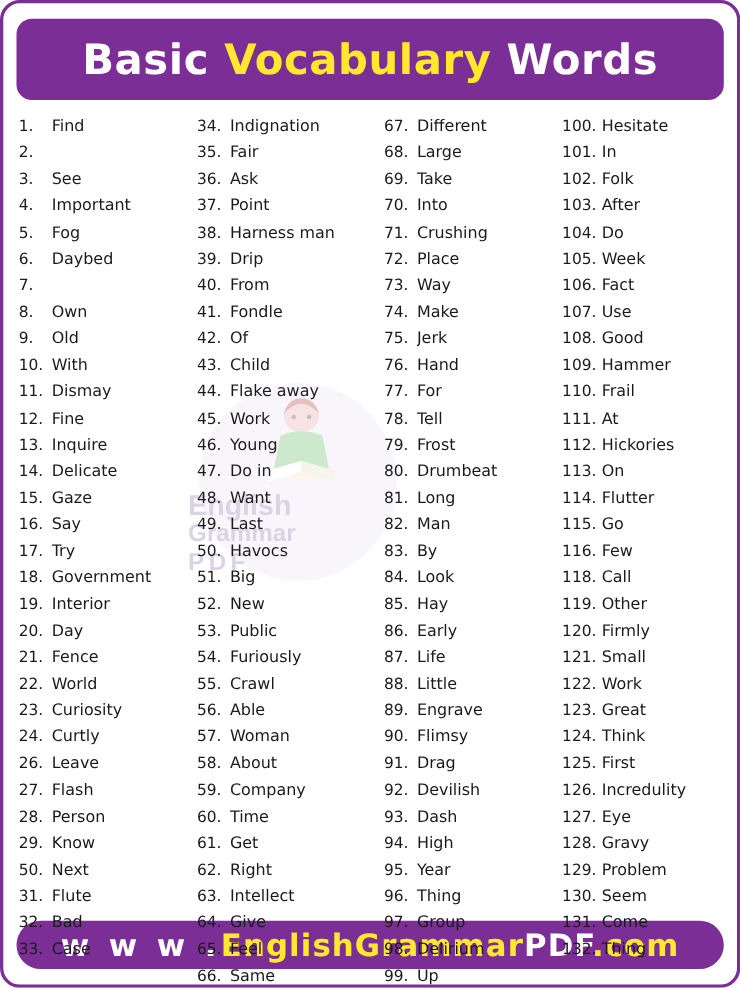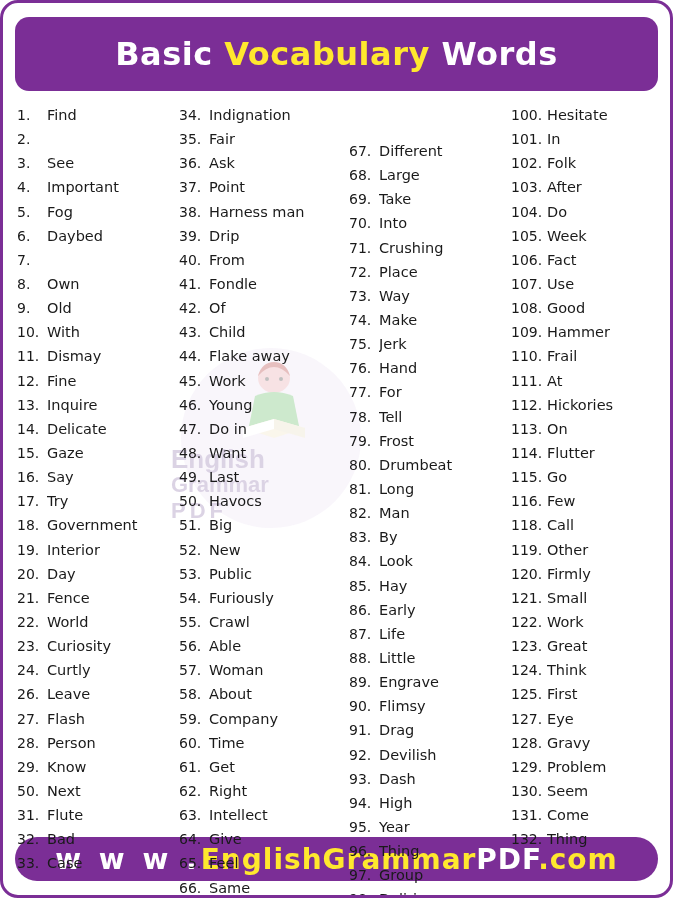--- a/index.html
+++ b/index.html
@@ -31,21 +31,21 @@
     height: 74px;
     background: #7b2e96;
     border-radius: 14px;
     display: flex;
     align-items: center;
     justify-content: center;
   }
   .header-title {
     font-family: "DejaVu Sans", sans-serif;
     font-weight: bold;
-    font-size: 32px;
+    font-size: 38px;
     letter-spacing: 0.5px;
     white-space: nowrap;
     text-align: center;
   }
   .title-word-1 { color: #ffffff; }
   .title-word-2 { color: #ffe82e; }
   .title-word-3 { color: #ffffff; }
 
   .watermark {
     position: absolute;
@@ -97,21 +97,21 @@
     bottom: 72px;
     display: flex;
     z-index: 2;
   }
   .col {
     flex: 1 1 0;
     padding-right: 2px;
   }
   .col:nth-child(1) { flex: 0 0 160px; }
   .col:nth-child(2) { flex: 0 0 168px; }
-  .col:nth-child(3) { flex: 0 0 160px; margin-top: 36px; }
+  .col:nth-child(3) { flex: 0 0 160px; }
   .col:nth-child(4) { flex: 1 1 auto; }
 
   .item {
     display: flex;
     align-items: baseline;
     height: 24.15px;
     line-height: 24.15px;
     font-size: 14.5px;
     color: #1a1a1a;
   }
@@ -684,20 +684,24 @@
         </div>
       <div class="item">
           <span class="num">124.</span>
           <span class="word">Think</span>
         </div>
       <div class="item">
           <span class="num">125.</span>
           <span class="word">First</span>
         </div>
       <div class="item">
+          <span class="num">126.</span>
+          <span class="word">Incredulity</span>
+        </div>
+      <div class="item">
           <span class="num">127.</span>
           <span class="word">Eye</span>
         </div>
       <div class="item">
           <span class="num">128.</span>
           <span class="word">Gravy</span>
         </div>
       <div class="item">
           <span class="num">129.</span>
           <span class="word">Problem</span>

